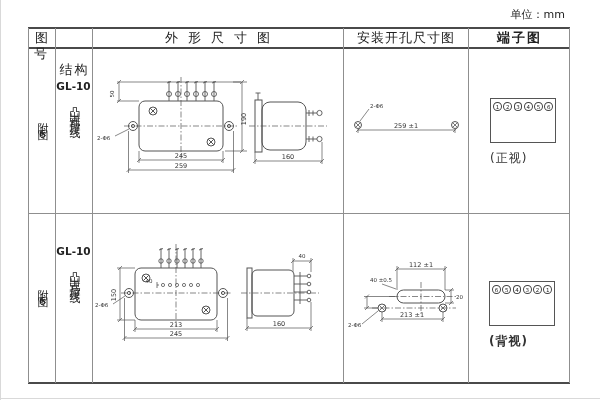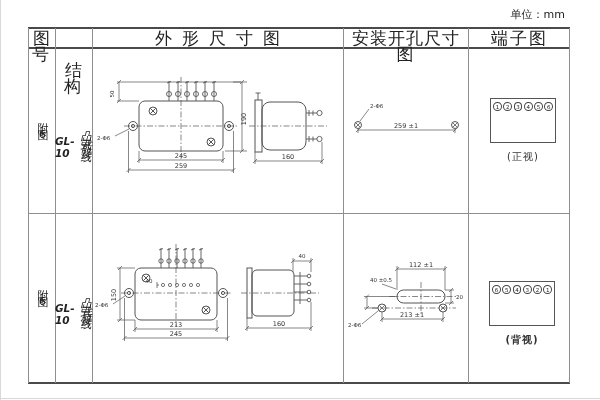--- a/index.html
+++ b/index.html
@@ -7,41 +7,41 @@
     position:relative;width:600px;height:400px;background:#ffffff;overflow:hidden;
     font-family:"DejaVu Sans","Liberation Sans",sans-serif;color:#222;
   }
   .scan-edge{position:absolute;background:#d9d9d9;}
   .unit-label{position:absolute;left:480px;top:7px;width:85px;text-align:right;
     font-size:11px;color:#222;}
   
   .hline,.vline{position:absolute;background:#8f8f8f;}
   .hline.heavy{background:#4a4a4a;}
   
-  .th{position:absolute;top:30px;height:16px;line-height:16px;font-size:17px;
+  .th{position:absolute;top:30px;height:16px;line-height:16px;font-size:13px;
       text-align:center;color:#222;}
   
   .cell{position:absolute;display:flex;align-items:center;justify-content:center;}
   .vtext{writing-mode:vertical-lr;text-orientation:upright;font-size:11px;
          letter-spacing:7px;color:#222;}
-  .structure-cell{flex-direction:row;justify-content:flex-start;font-style:italic;}
+  .structure-cell{flex-direction:column;justify-content:flex-start;}
   .model{font-size:10.5px;font-weight:bold;color:#222;margin-top:32px;}
   .structure-cell .vtext{letter-spacing:4px;margin-top:6px;}
   
   svg{position:absolute;overflow:visible;}
   svg text{font-family:"DejaVu Sans","Liberation Sans",sans-serif;fill:#333;}
   .dim{font-size:6.5px;}
   .dim-sm{font-size:5.5px;}
   
   .term-box{position:absolute;width:66px;height:45px;border:1.5px solid #555;
             background:#fff;box-sizing:border-box;padding:3px 2px;}
   .term-row{display:flex;gap:1.5px;justify-content:center;}
   .term-circle{width:9px;height:9px;border:0.9px solid #444;border-radius:50%;
     font-size:5.5px;line-height:9px;text-align:center;color:#222;box-sizing:border-box;}
-  .term-caption{position:absolute;width:66px;text-align:center;font-size:10px;color:#333;
+  .term-caption{position:absolute;width:66px;text-align:left;font-size:12px;color:#333;
     letter-spacing:1px;}
 </style>
 </head>
 <body>
 
 <div id="screen">
 
   <div class="scan-edge" style="left:0;top:0;width:1px;height:400px;"></div>
   <div class="scan-edge" style="left:0;top:398px;width:600px;height:1px;"></div>
 
@@ -55,21 +55,21 @@
   <div class="vline" style="left:55px;top:28px;width:1px;height:355px;"></div>
   <div class="vline" style="left:92px;top:28px;width:1px;height:355px;"></div>
   <div class="vline" style="left:343px;top:28px;width:1px;height:355px;"></div>
   <div class="vline" style="left:468px;top:28px;width:1px;height:355px;"></div>
   <div class="vline" style="left:569px;top:28px;width:1px;height:355px;"></div>
 
   <div class="th" style="left:28px;width:27px;letter-spacing:2px;text-indent:2px;">图号</div>
   <div class="th" style="left:55px;width:37px;letter-spacing:2px;text-indent:2px;margin-top:32px;">结构</div>
   <div class="th" style="left:92px;width:251px;letter-spacing:10px;text-indent:10px;">外形尺寸图</div>
   <div class="th" style="left:343px;width:125px;letter-spacing:1px;text-indent:1px;">安装开孔尺寸图</div>
-  <div class="th" style="left:468px;width:101px;letter-spacing:2px;text-indent:2px;">端子图</div>
+  <div class="th" style="left:468px;width:101px;letter-spacing:2px;text-indent:2px;font-weight:bold;">端子图</div>
 
   <div class="cell" style="left:28px;top:48px;width:27px;height:165px;">
     <div class="vtext">附图6</div>
   </div>
   <div class="cell structure-cell" style="left:55px;top:48px;width:37px;height:165px;">
     <div class="model">GL-10</div>
     <div class="vtext">凸出式前接线</div>
   </div>
 
   <svg style="left:93px;top:49px;" width="250" height="163" viewBox="0 0 250 163">

